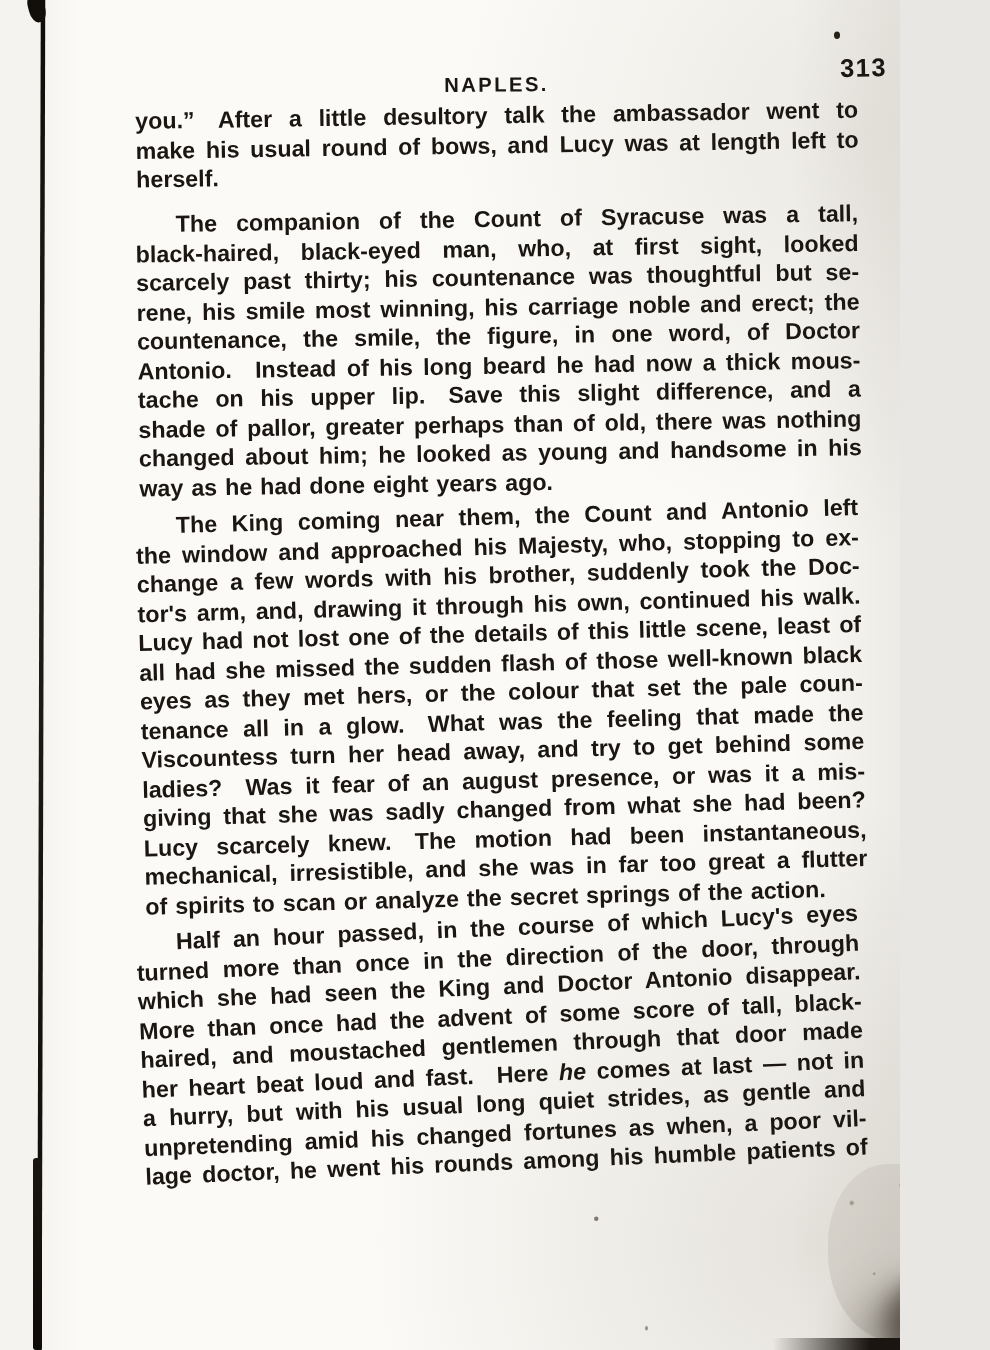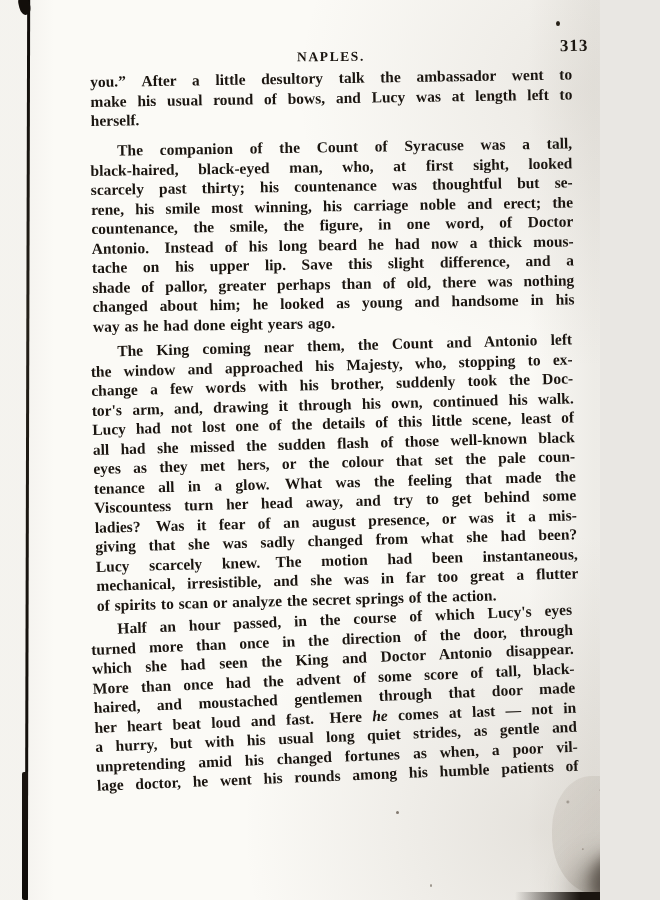--- a/index.html
+++ b/index.html
@@ -1,21 +1,21 @@
 <!DOCTYPE html>
 <html style="--paper: #fbfaf6; --ink: #1b1611;"><head>
 <meta charset="utf-8">
 <style>
   * { margin:0; padding:0; box-sizing:border-box; }
   html,body { width:660px; height:900px; overflow:hidden; background:#e9e7e3; }
   :root { --paper:#fbfaf6; --ink:#1b1611; }
   .page {
     position:relative; width:600px; height:900px;
     background:var(--paper); color:var(--ink);
-    font-family:Liberation Serif, serif; overflow:hidden;
+    font-family:Liberation Sans, sans-serif; overflow:hidden;
   }
   
   .texture {
     position:absolute; inset:0; pointer-events:none;
     background:
       radial-gradient(circle at 96% 10%, rgba(140,128,115,0.14), transparent 28%),
       radial-gradient(circle at 90% 92%, rgba(130,118,105,0.18), transparent 30%),
       linear-gradient(to right, rgba(120,110,98,0.05) 0 4%, transparent 9%),
       linear-gradient(to right, transparent 88%, rgba(120,110,98,0.10) 99%);
   }

